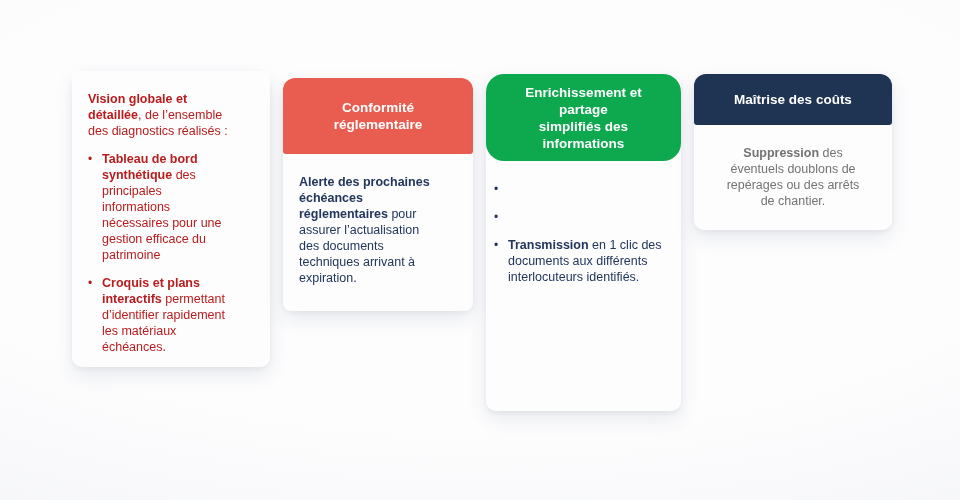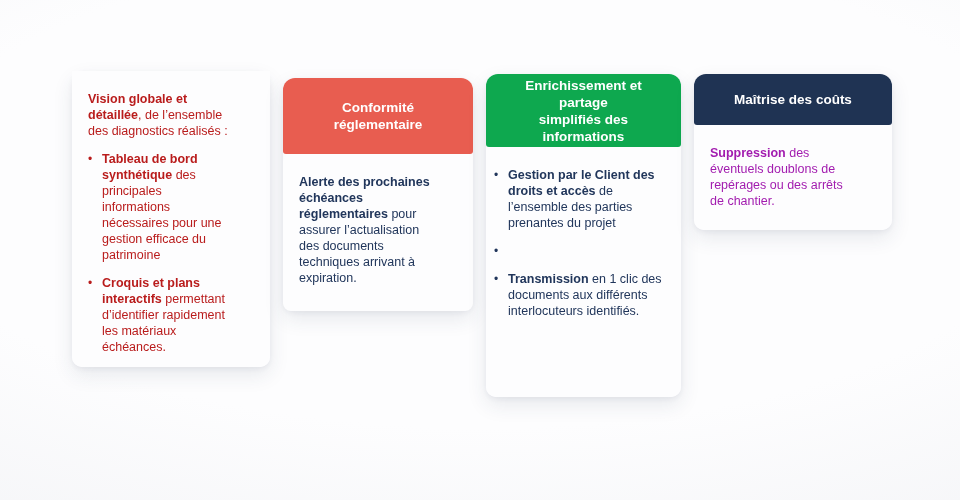--- a/index.html
+++ b/index.html
@@ -57,21 +57,21 @@
     font-size: 12px;
   }
   .block-text { white-space: pre-line; }
   .b { font-weight: bold; }
   
   .card:nth-child(1) { width: 198px; }
   .card:nth-child(1) .card-body { min-height: 296px; }
   .card:nth-child(2) { width: 190px; margin-top: 7px; }
   .card:nth-child(2) .card-body { min-height: 157px; }
   .card:nth-child(3) { width: 195px; margin-top: 3px; }
-  .card:nth-child(3) .card-header { height: 73px; }
+  .card:nth-child(3) .card-header { height: 87px; border-radius: 18px; }
   .card:nth-child(3) .card-body { min-height: 250px; padding-left: 8px; padding-right: 8px; }
   .card:nth-child(4) { width: 198px; margin-top: 3px; }
   .card:nth-child(4) .card-header { height: 51px; }
   .card:nth-child(4) .card-body { min-height: 105px; }
 </style>
 </head>
 <body>
 
 <div class="canvas">
   <div class="cards" id="cards-container">
@@ -120,42 +120,38 @@
   <section class="card">
     <header class="card-header" style="background: rgb(14, 168, 79);">
       <h2 class="card-title">Enrichissement et
 partage
 simplifiés des
 informations</h2>
     </header>
     <div class="card-body" style="color: rgb(33, 54, 91);">
           <div class="block bullet">
             <span class="dot">•</span>
-            <span class="block-text"><span class="b">Gestion par le Client des
-droits et accès</span><span> de
-l’ensemble des parties
-prenantes du projet</span></span>
           </div>
           <div class="block bullet">
             <span class="dot">•</span>
           </div>
           <div class="block bullet">
             <span class="dot">•</span>
             <span class="block-text"><span class="b">Transmission</span><span> en 1 clic des
 documents aux différents
 interlocuteurs identifiés.</span></span>
           </div>
         </div>
   </section>
 
   <section class="card">
     <header class="card-header" style="background: rgb(31, 51, 83);">
       <h2 class="card-title">Maîtrise des coûts</h2>
     </header>
-    <div class="card-body" style="color: #a21caf;">
+    <div class="card-body" style="color: #737373; text-align: center;">
           <div class="block paragraph"><span class="block-text"><span class="b">Suppression</span><span> des
 éventuels doublons de
 repérages ou des arrêts
 de chantier.</span></span></div>
         </div>
   </section>
 </div>
 </div>
 
 </body></html>

